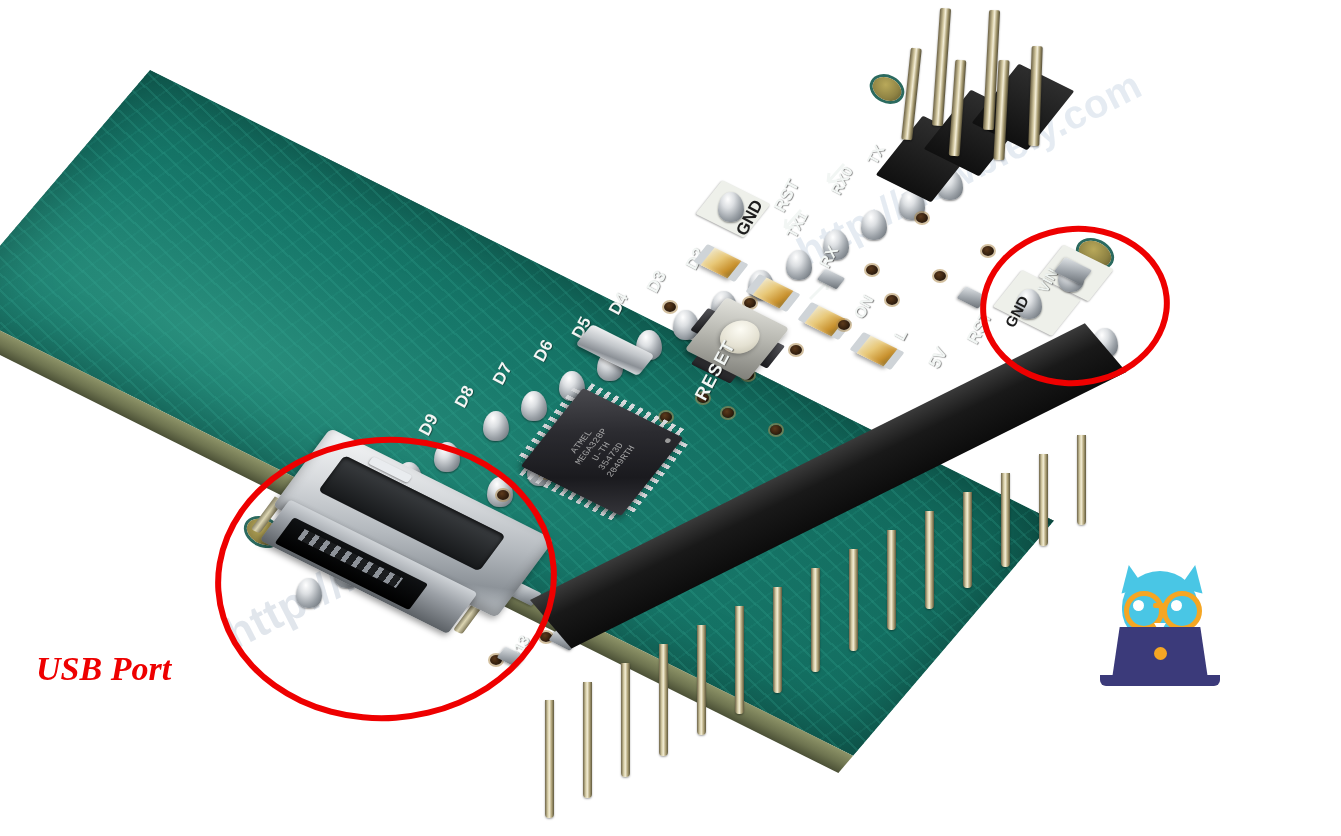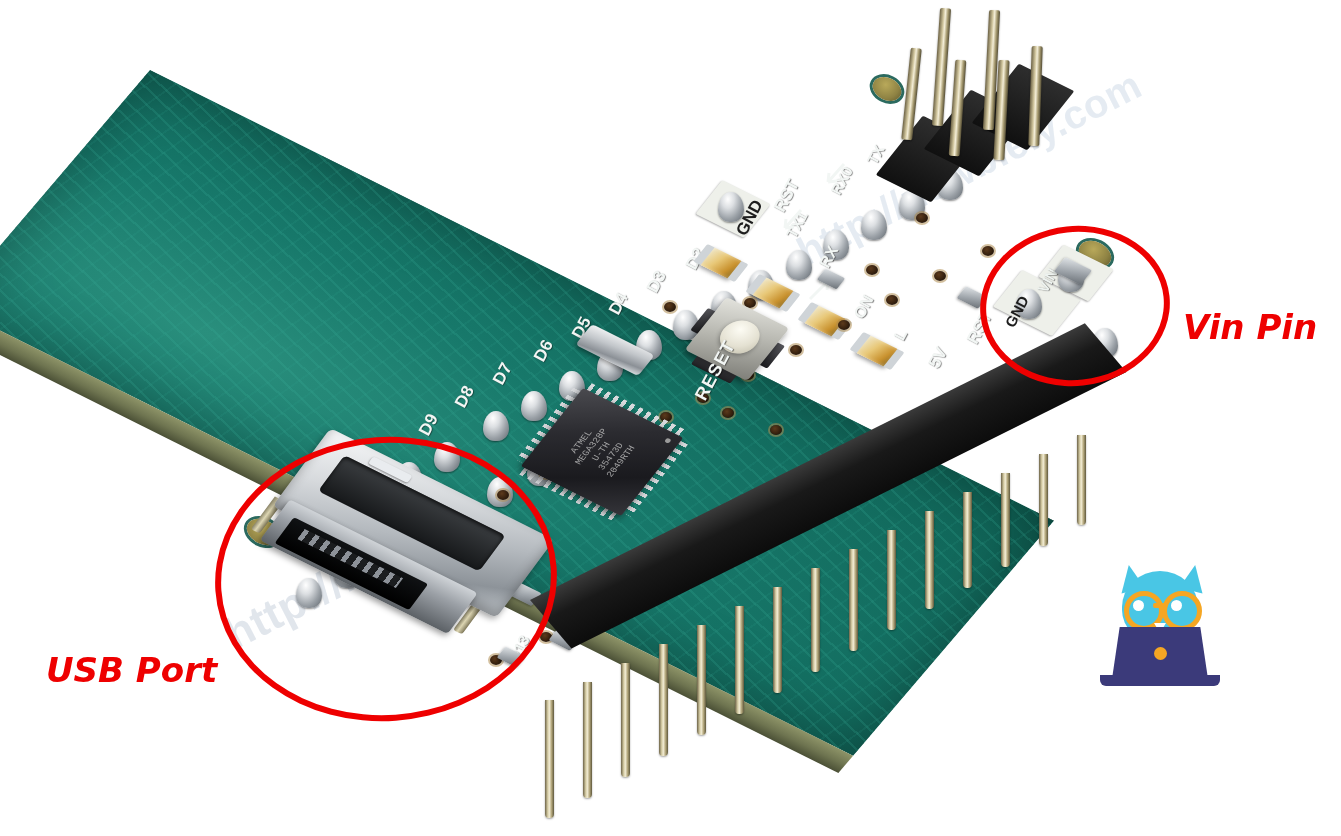--- a/index.html
+++ b/index.html
@@ -397,24 +397,23 @@
     <div class="gpin" style="left:887px;top:530px;height:100px;"></div>
     <div class="gpin" style="left:925px;top:511px;height:98px;"></div>
     <div class="gpin" style="left:963px;top:492px;height:96px;"></div>
     <div class="gpin" style="left:1001px;top:473px;height:94px;"></div>
     <div class="gpin" style="left:1039px;top:454px;height:92px;"></div>
     <div class="gpin" style="left:1077px;top:435px;height:90px;"></div>
 
   </div>
 
   <div class="anno-ellipse" style="--acc:#ee0000;left:215px;top:437px;width:330px;height:272px;transform:rotate(-4deg);"></div>
-  <div class="anno-label" style="--acc:#ee0000;left:46px;top:650px;">USB Port</div>
+  <div class="anno-label" style="--acc:#ee0000;left:36px;top:650px;font-family:Liberation Serif, serif;">USB Port</div>
 
   <div class="anno-ellipse" style="--acc:#ee0000;left:980px;top:226px;width:178px;height:148px;transform:rotate(-6deg);"></div>
-  <div class="anno-label" style="--acc:#ee0000;left:1183px;top:307px;">Vin Pin</div>
 
   <div id="logo">
     <div class="owl-ear-l"></div>
     <div class="owl-ear-r"></div>
     <div class="owl-head"></div>
     <div class="owl-glass l"></div>
     <div class="owl-glass r"></div>
     <div class="owl-bridge"></div>
     <div class="owl-eye l"></div>
     <div class="owl-eye r"></div>

